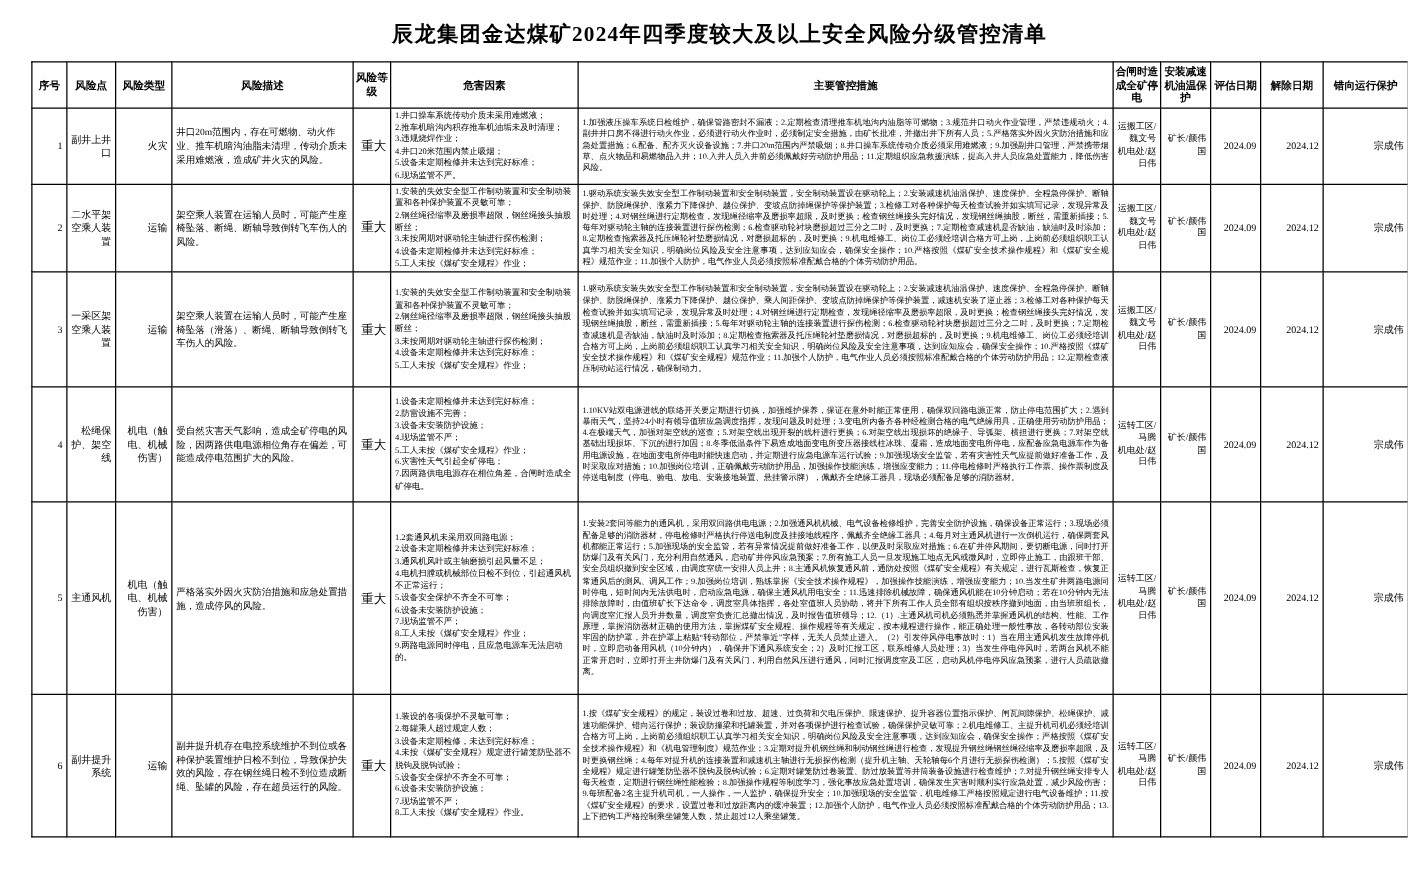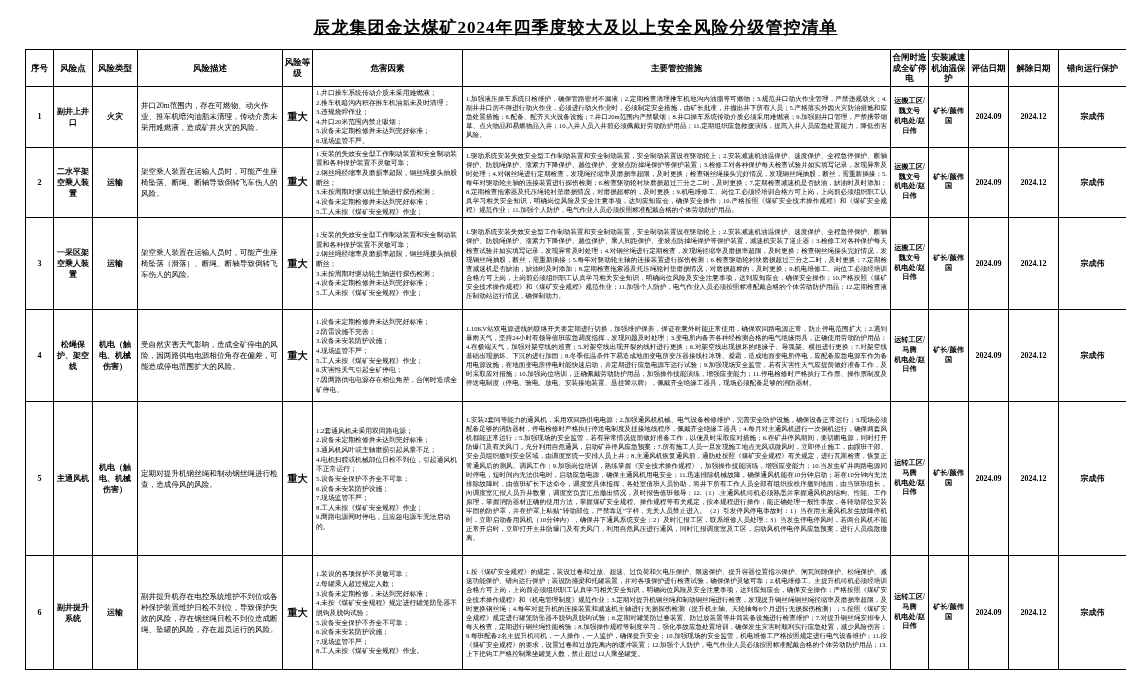--- a/index.html
+++ b/index.html
@@ -1,23 +1,23 @@
 <!DOCTYPE html>
 <html><head>
 <meta charset="utf-8">
 <style>
   html,body{margin:0;padding:0;background:#ffffff;width:1126px;height:698px;overflow:hidden;
     font-family:"Liberation Serif","DejaVu Serif",serif;color:#000;}
   .page{width:1126px;height:698px;box-sizing:border-box;padding:12px 0 0 25px;}
-  .title{width:1101px;text-align:center;font-size:17px;font-weight:bold;letter-spacing:1px;margin:4px 0 10px 0;text-decoration:underline;}
+  .title{width:1101px;text-align:center;font-size:17px;font-weight:bold;letter-spacing:1px;margin:4px 0 10px 0;}
   table{border-collapse:collapse;table-layout:fixed;width:1101px;border:1.5px solid #000;}
   th,td{border:1px solid #000;box-sizing:border-box;padding:1px 3px;vertical-align:middle;overflow:hidden;}
   th{font-size:8.5px;font-weight:bold;text-align:center;line-height:1.25;padding:2px 1px;}
   td{font-size:8px;}
-  .c-center{text-align:center;font-weight:bold;}
+  .c-center{text-align:right;}
   .desc{font-size:7.6px;line-height:1.45;text-align:left;margin-left:14px;}
   .small{font-size:6.6px;line-height:1.38;text-align:left;text-align:justify;}
   .hazard{font-size:6.8px;line-height:1.42;text-align:left;white-space:pre-line;}
   .pre{white-space:pre-line;}
   .unit{font-size:7.2px;line-height:1.35;}
   .r1{height:58px;} .r2{height:70px;} .r3{height:92px;} .r4{height:92px;} .r5{height:154px;} .r6{height:114px;}
   .lvl{font-size:10px;}
 </style>
 </head>
 <body>
@@ -133,21 +133,21 @@
 机电处/赵日伟</td>
         <td class="c-center unit">矿长/颜伟国</td>
         <td class="c-center">2024.09</td>
         <td class="c-center">2024.12</td>
         <td class="c-center">宗成伟</td>
       </tr>
       <tr class="r5">
         <td class="c-center">5</td>
         <td class="c-center">主通风机</td>
         <td class="c-center">机电（触电、机械伤害）</td>
-        <td class="desc">定期对提升机钢丝绳和制动钢丝绳进行检查，造成停风的风险。</td>
+        <td class="desc">严格落实外因火灾防治措施和应急处置措施，造成停风的风险。</td>
         <td class="c-center lvl">重大</td>
         <td class="hazard">1.2套通风机未采用双回路电源；
 2.设备未定期检修并未达到完好标准；
 3.通风机风叶或主轴磨损引起风量不足；
 4.电机扫膛或机械部位日检不到位，引起通风机不正常运行；
 5.设备安全保护不齐全不可靠；
 6.设备未安装防护设施；
 7.现场监管不严；
 8.工人未按《煤矿安全规程》作业；
 9.两路电源同时停电，且应急电源车无法启动的。</td>

